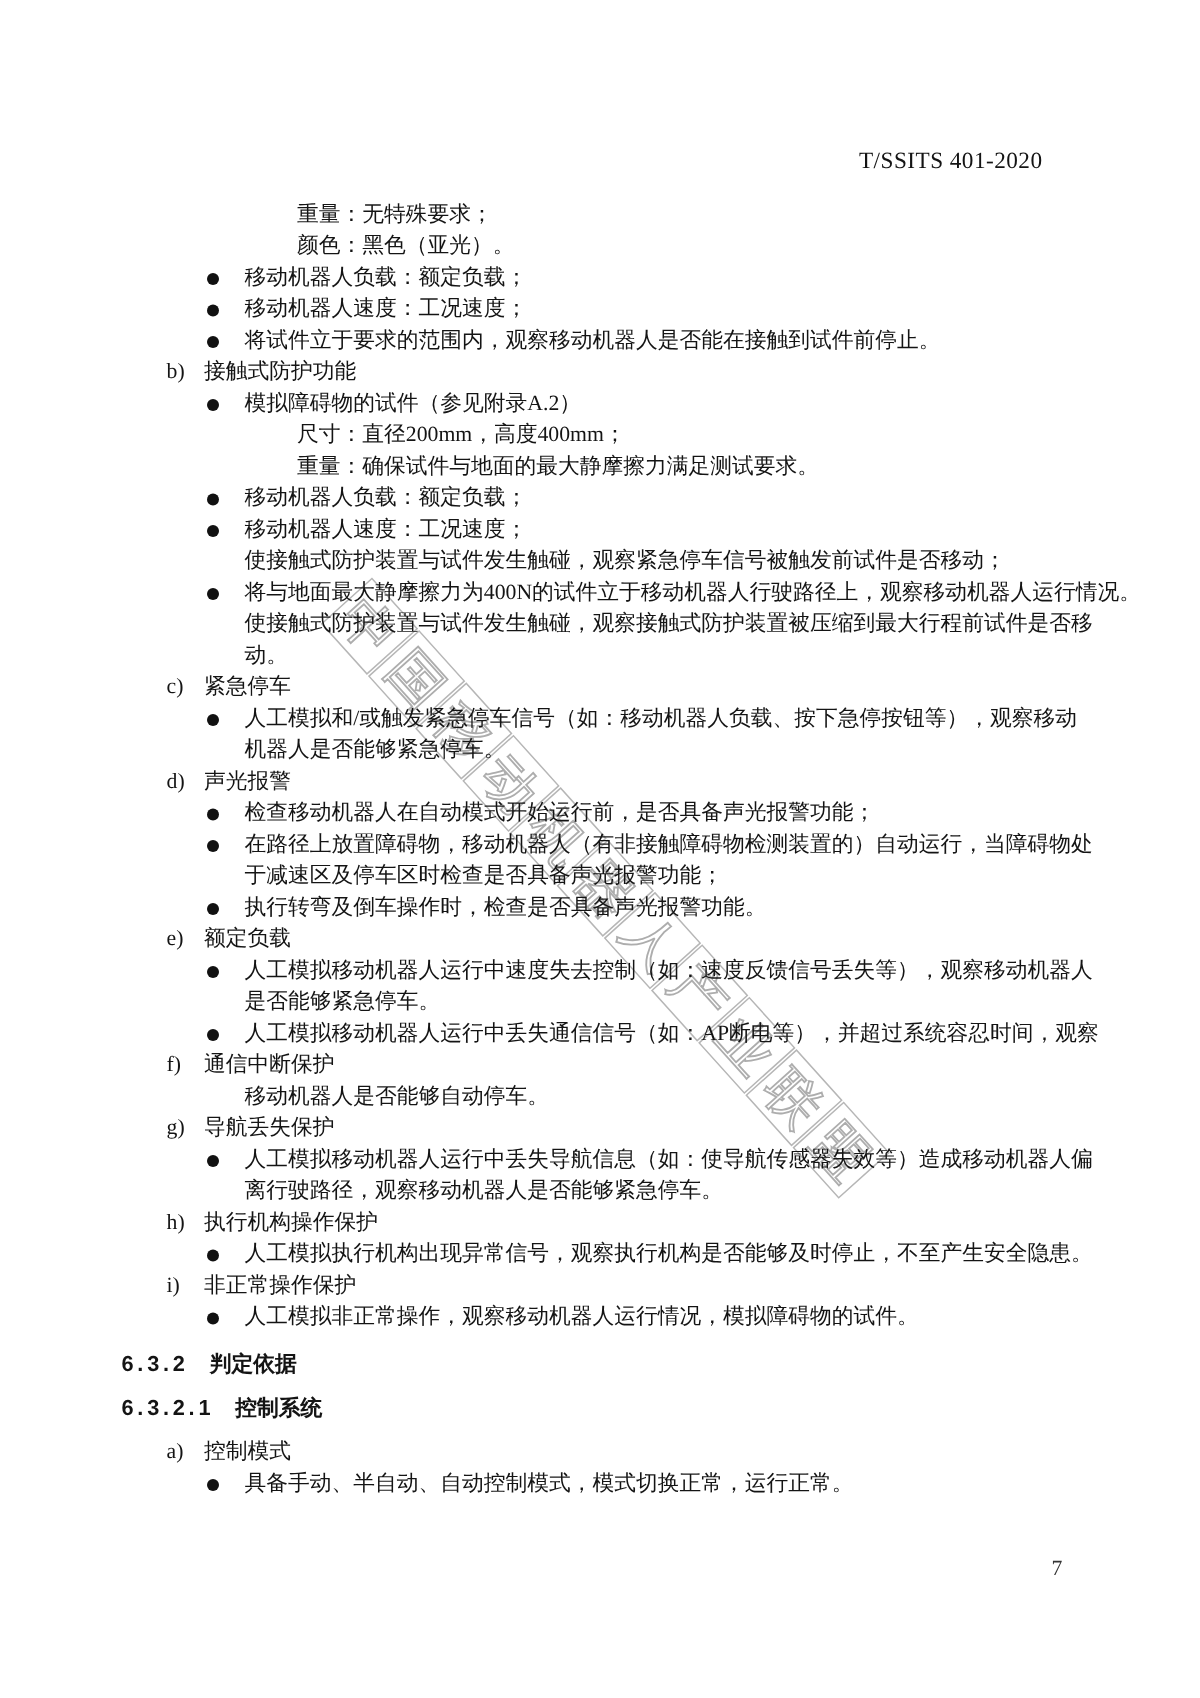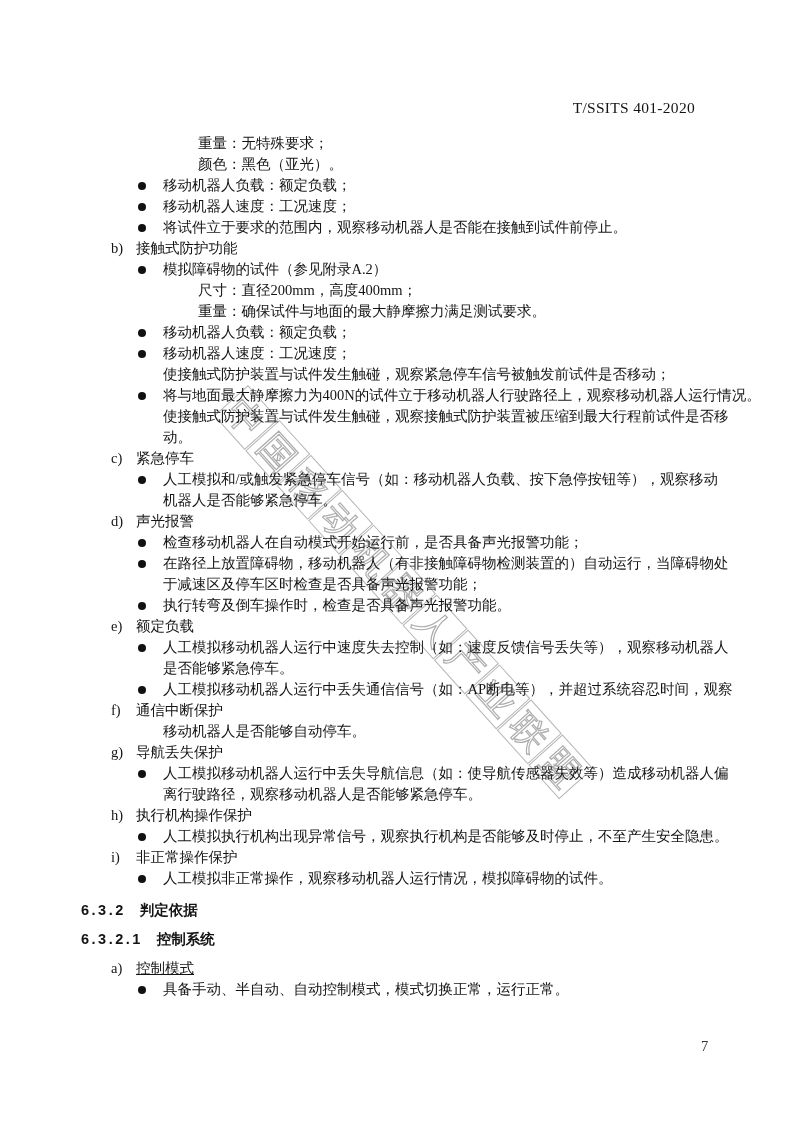--- a/index.html
+++ b/index.html
@@ -68,21 +68,21 @@
   }
   .ln .lbl { display: inline-block; width: 25px; }
   .ln.h1, .ln.h2 {
     margin-left: -30px;
     font-family: "Liberation Sans", "DejaVu Sans", sans-serif;
     font-weight: 700;
     font-size: 14.5px;
   }
   .ln.h1 { margin-top: 11px; }
   .ln.h2 { margin-top: 8px; }
-  .ln.letter2 { margin-top: 8px; text-decoration: underline; }
+  .ln.letter2 { margin-top: 8px; }
   .ln.h1 .lbl, .ln.h2 .lbl {
     width: auto;
     letter-spacing: 2.5px;
     margin-right: 14px;
   }
   
   .page-number {
     position: absolute;
     left: 701px;
     top: 1038px;

